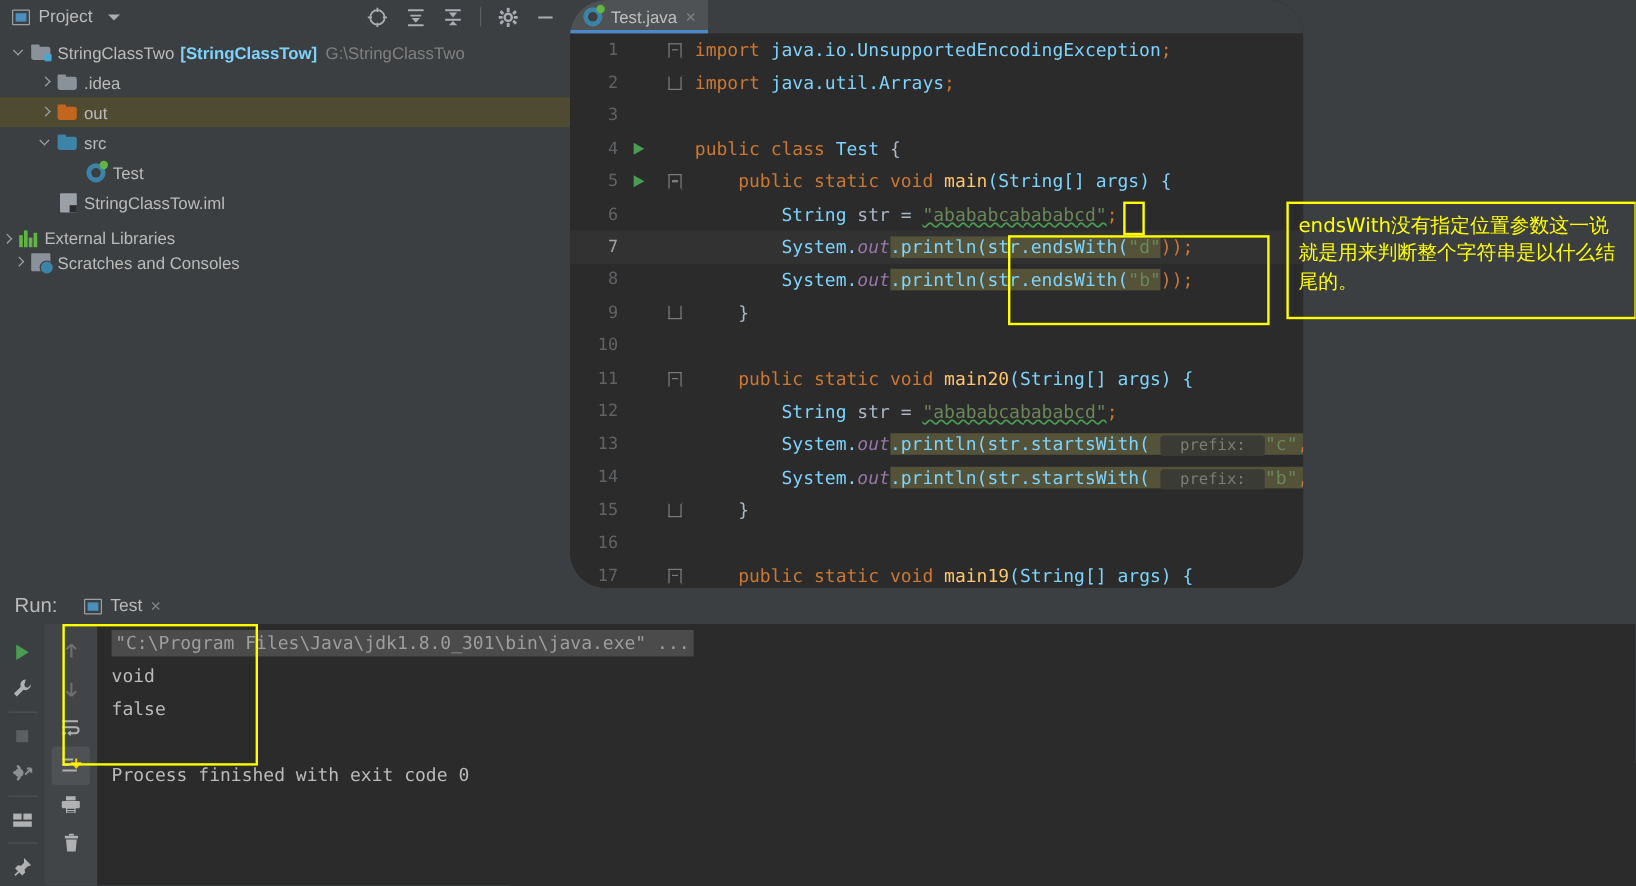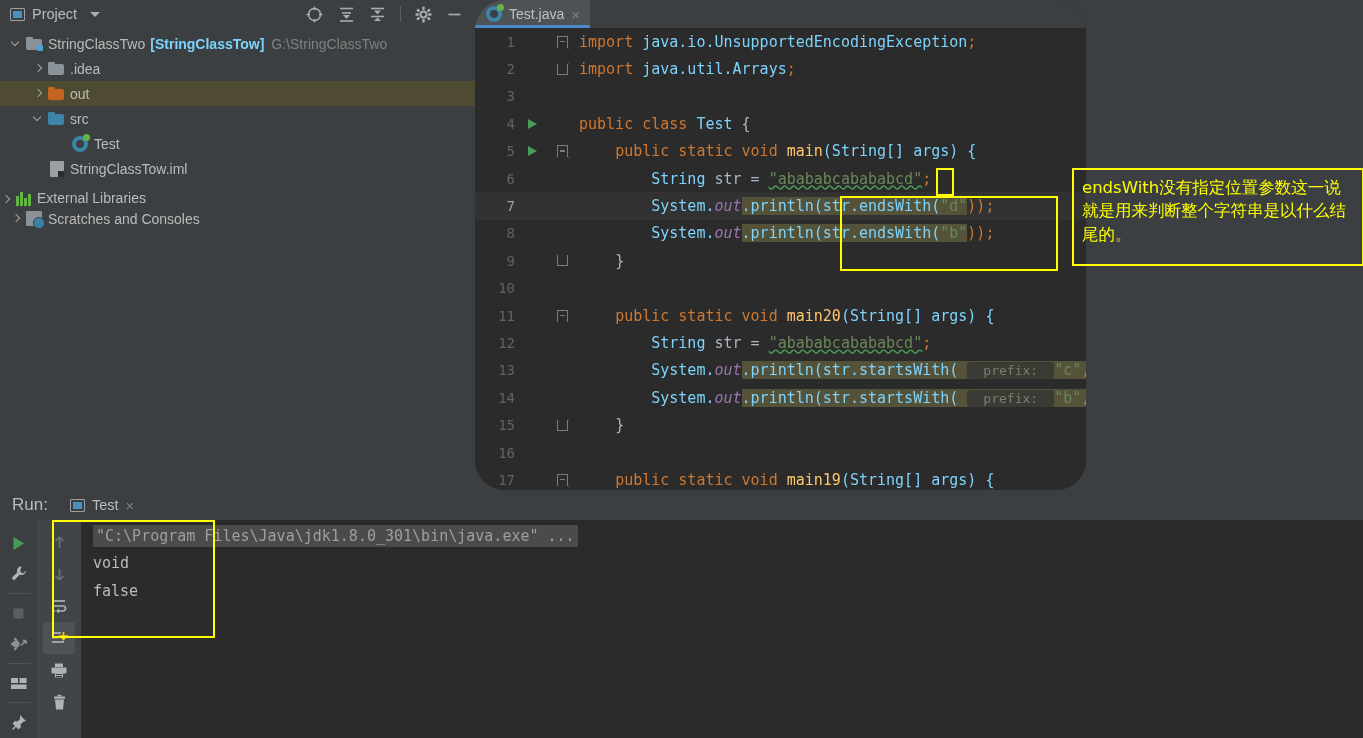--- a/index.html
+++ b/index.html
@@ -636,20 +636,23 @@
         <div class="con-line">
           <span class="con-cmd">"C:\Program Files\Java\jdk1.8.0_301\bin\java.exe" ...</span>
         </div>
         <div class="con-line">
           <span class="con-out">void</span>
         </div>
         <div class="con-line">
           <span class="con-out">false</span>
         </div>
         <div class="con-line"></div>
+        <div class="con-line">
+          <span class="con-fin">Process finished with exit code 0</span>
+        </div>
       </div>
 
     </div>
   </div>
 
   <div class="ybox" style="left:52px; top:520px; width:163px; height:118px;"></div>
 
 </div>
 
 </body></html>

